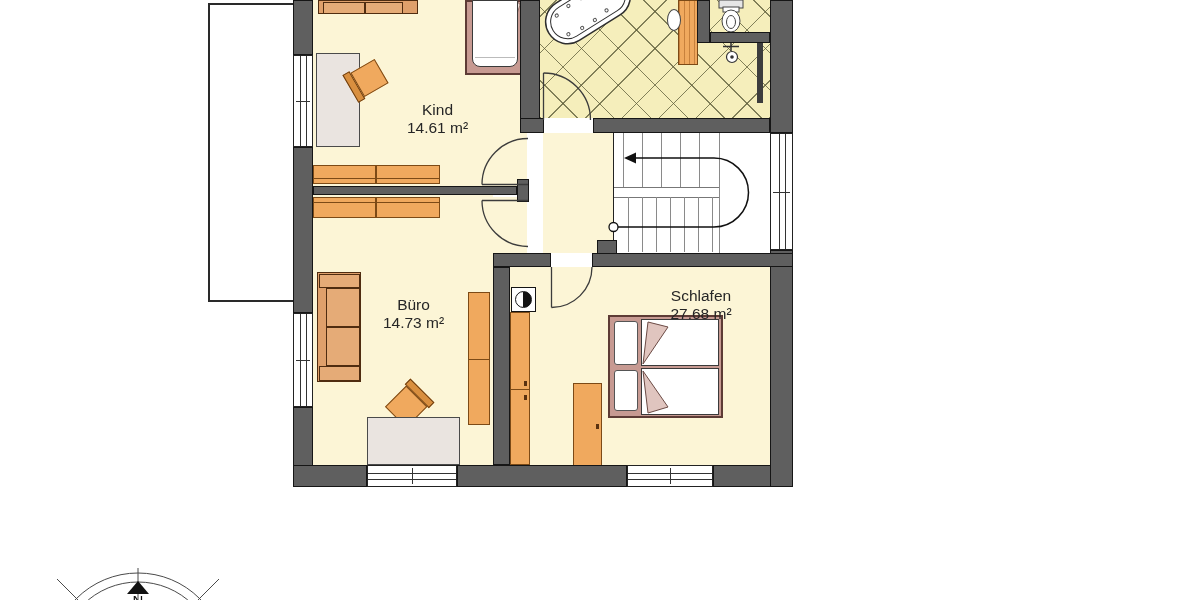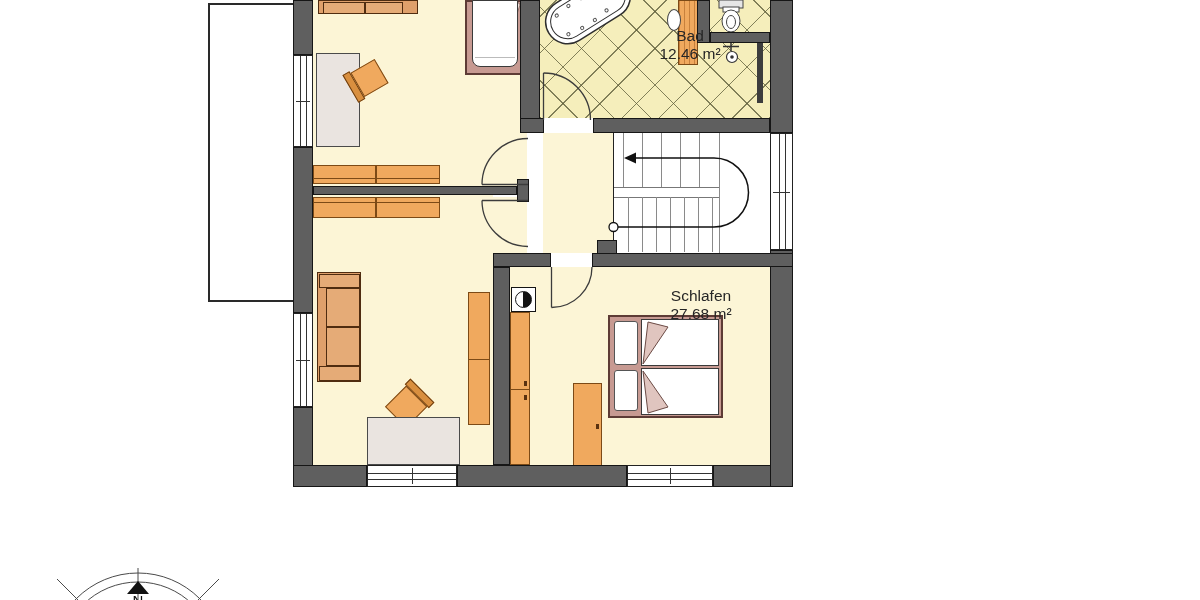--- a/index.html
+++ b/index.html
@@ -254,23 +254,27 @@
       <path d="M543.5,73 A47,47 0 0 1 590.5,120"></path>
       <path d="M528,184.5 L482,184.5"></path>
       <path d="M482,184.5 A46,46 0 0 1 528,138.5"></path>
       <path d="M528,200.5 L482,200.5"></path>
       <path d="M482,200.5 A46,46 0 0 0 528,246.5"></path>
       <path d="M551.5,267 L551.5,307.5"></path>
       <path d="M592,267 A40.5,40.5 0 0 1 551.5,307.5"></path>
     </g>
   </svg>
 
-  <div class="room-label" style="left:640px;top:27px;width:100px">
-    <span>Bad</span>
-    <span>12.46 m²</span>
+  <div class="room-label" style="left:380px;top:101px;width:115px">
+    <span>Kind</span>
+    <span>14.61 m²</span>
+  </div>
+  <div class="room-label" style="left:361px;top:296px;width:105px">
+    <span>Büro</span>
+    <span>14.73 m²</span>
   </div>
   <div class="room-label" style="left:646px;top:287px;width:110px">
     <span>Schlafen</span>
     <span>27.68 m²</span>
   </div>
 
   <svg class="under" style="left:20px;top:555px" width="236" height="45" viewBox="0 0 236 45">
     <g fill="none" stroke="#4a4a4a" stroke-width="1">
       <circle cx="118" cy="105" r="87"></circle>
       <circle cx="118" cy="105" r="78"></circle>

